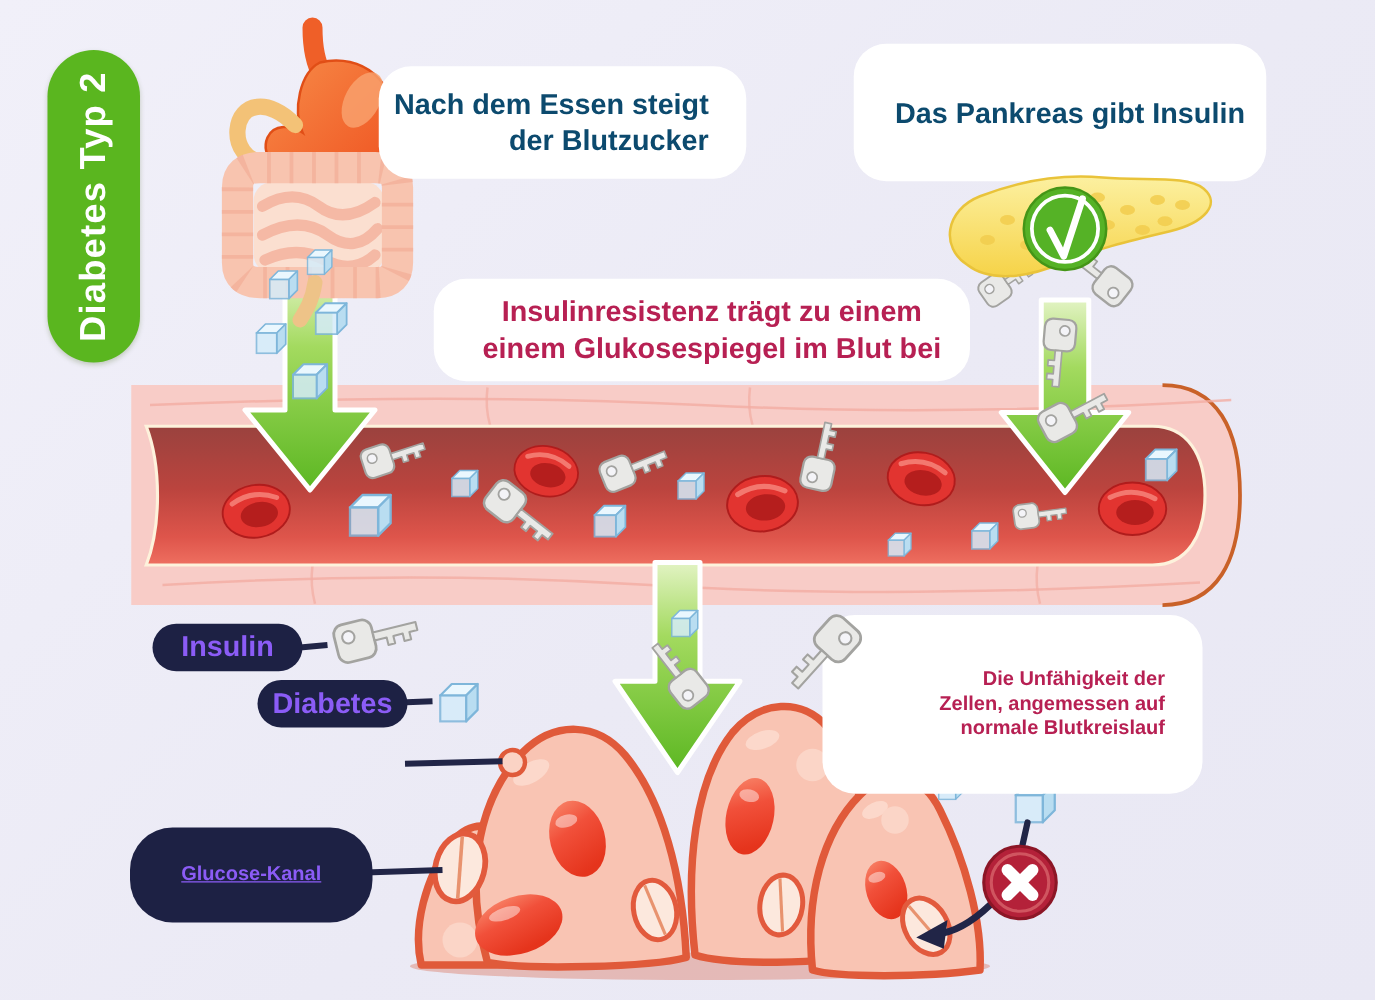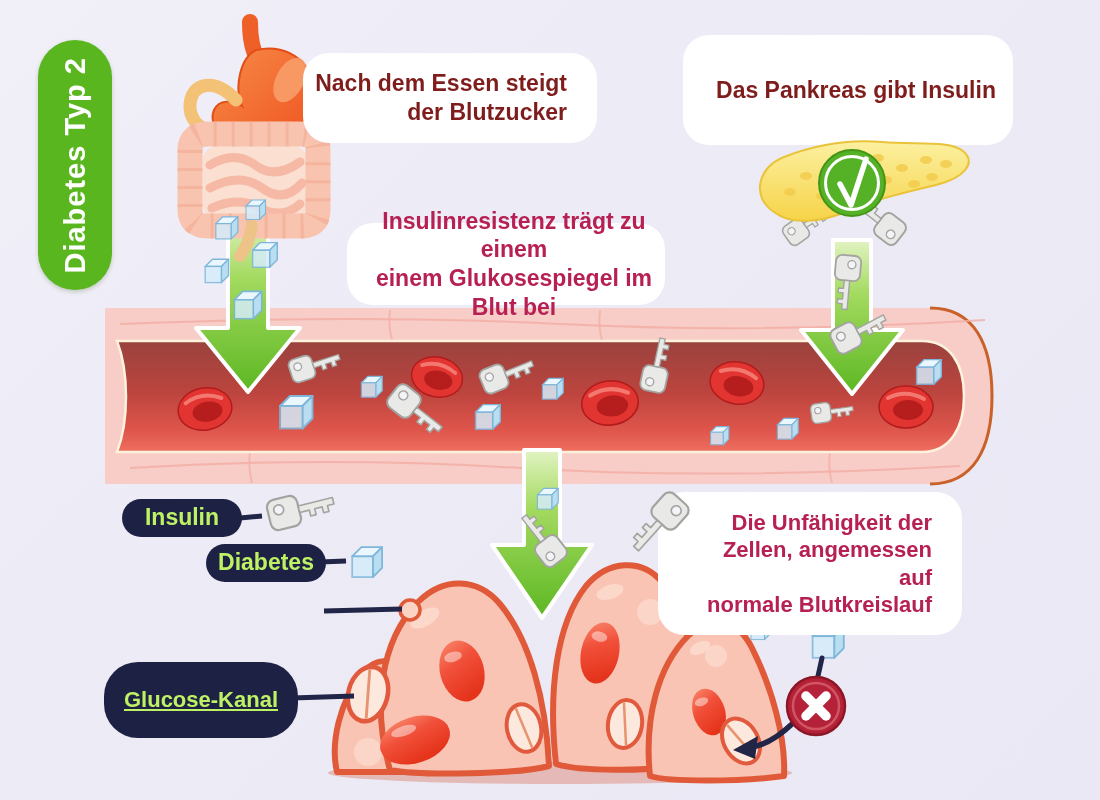--- a/index.html
+++ b/index.html
@@ -11,30 +11,30 @@
 
   .badge{position:absolute;z-index:2;background:#5ab61f;border-radius:38px;
          display:flex;align-items:center;justify-content:center;
          box-shadow:0 2px 4px rgba(60,90,20,.25);}
   .badge span{writing-mode:vertical-rl;transform:rotate(180deg);
          color:#ffffff;font-weight:700;font-size:29px;letter-spacing:1px;white-space:nowrap;}
 
   .callout{position:absolute;z-index:2;background:#ffffff;border-radius:26px;
          font-weight:700;display:flex;flex-direction:column;justify-content:center;
          box-sizing:border-box;line-height:1.24;}
-  .navy{color:#7f1d1d;}
+  .navy{color:#0c4a6e;}
   .magenta{color:#b72053;}
   .t-center{text-align:center;padding-left:16px;}
   .t-right{text-align:right;}
 
-  .pill{position:absolute;z-index:2;background:#1d2144;color:#bef264;font-weight:700;
+  .pill{position:absolute;z-index:2;background:#1d2144;color:#8b5cf6;font-weight:700;
         border-radius:34px;display:flex;flex-direction:column;align-items:center;
         justify-content:center;text-align:center;box-sizing:border-box;line-height:1.18;}
   .fs23{font-size:23px;}
-  .fs22{font-size:22px;}
+  .fs22{font-size:16px;}
 </style>
 </head>
 <body>
 
 <div class="stage">
 
   <svg class="layer layer-base" width="1100" height="800" viewBox="0 0 1100 800">
     <defs>
       <linearGradient id="bloodGrad" x1="0" y1="0" x2="0" y2="1">
         <stop offset="0" stop-color="#9a423e"></stop>
@@ -213,21 +213,21 @@
 
   <div class="callout navy t-right fs23" style="left:303px;top:53px;width:294px;height:90px;padding-right:30px;">
     <div>Nach dem Essen steigt</div>
     <div>der Blutzucker</div>
   </div>
 
   <div class="callout navy t-center fs23" style="left:683px;top:35px;width:330px;height:110px;">
     <div>Das Pankreas gibt Insulin</div>
   </div>
 
-  <div class="callout magenta t-center fs23" style="left:347px;top:223px;width:318px;height:82px;">
+  <div class="callout magenta t-center fs23" style="left:347px;top:223px;width:429px;height:82px;">
     <div>Insulinresistenz trägt zu einem</div>
     <div>einem Glukosespiegel im Blut bei</div>
   </div>
 
   <div class="callout magenta t-right fs22" style="left:658px;top:492px;width:304px;height:143px;padding-right:30px;padding-left:46px;">
     <div>Die Unfähigkeit der</div>
     <div>Zellen, angemessen auf</div>
     <div>normale Blutkreislauf</div>
   </div>
 

